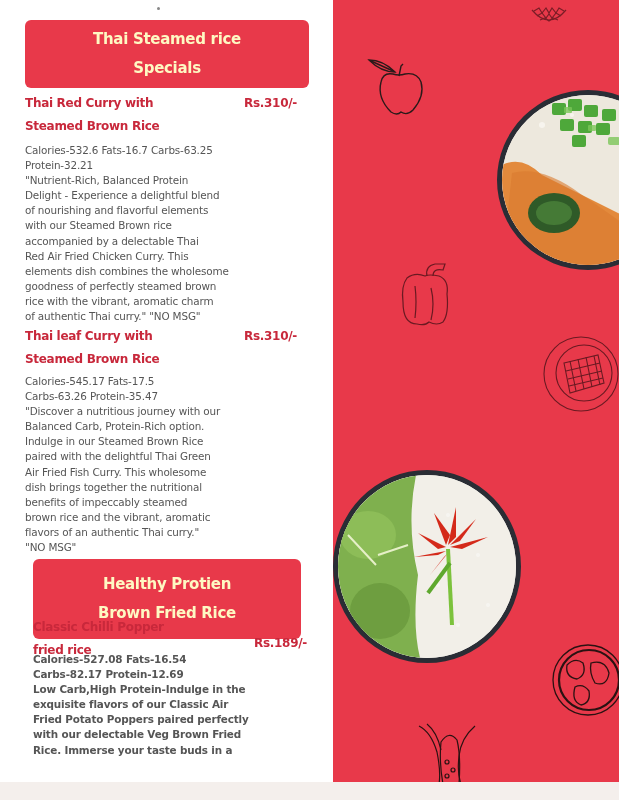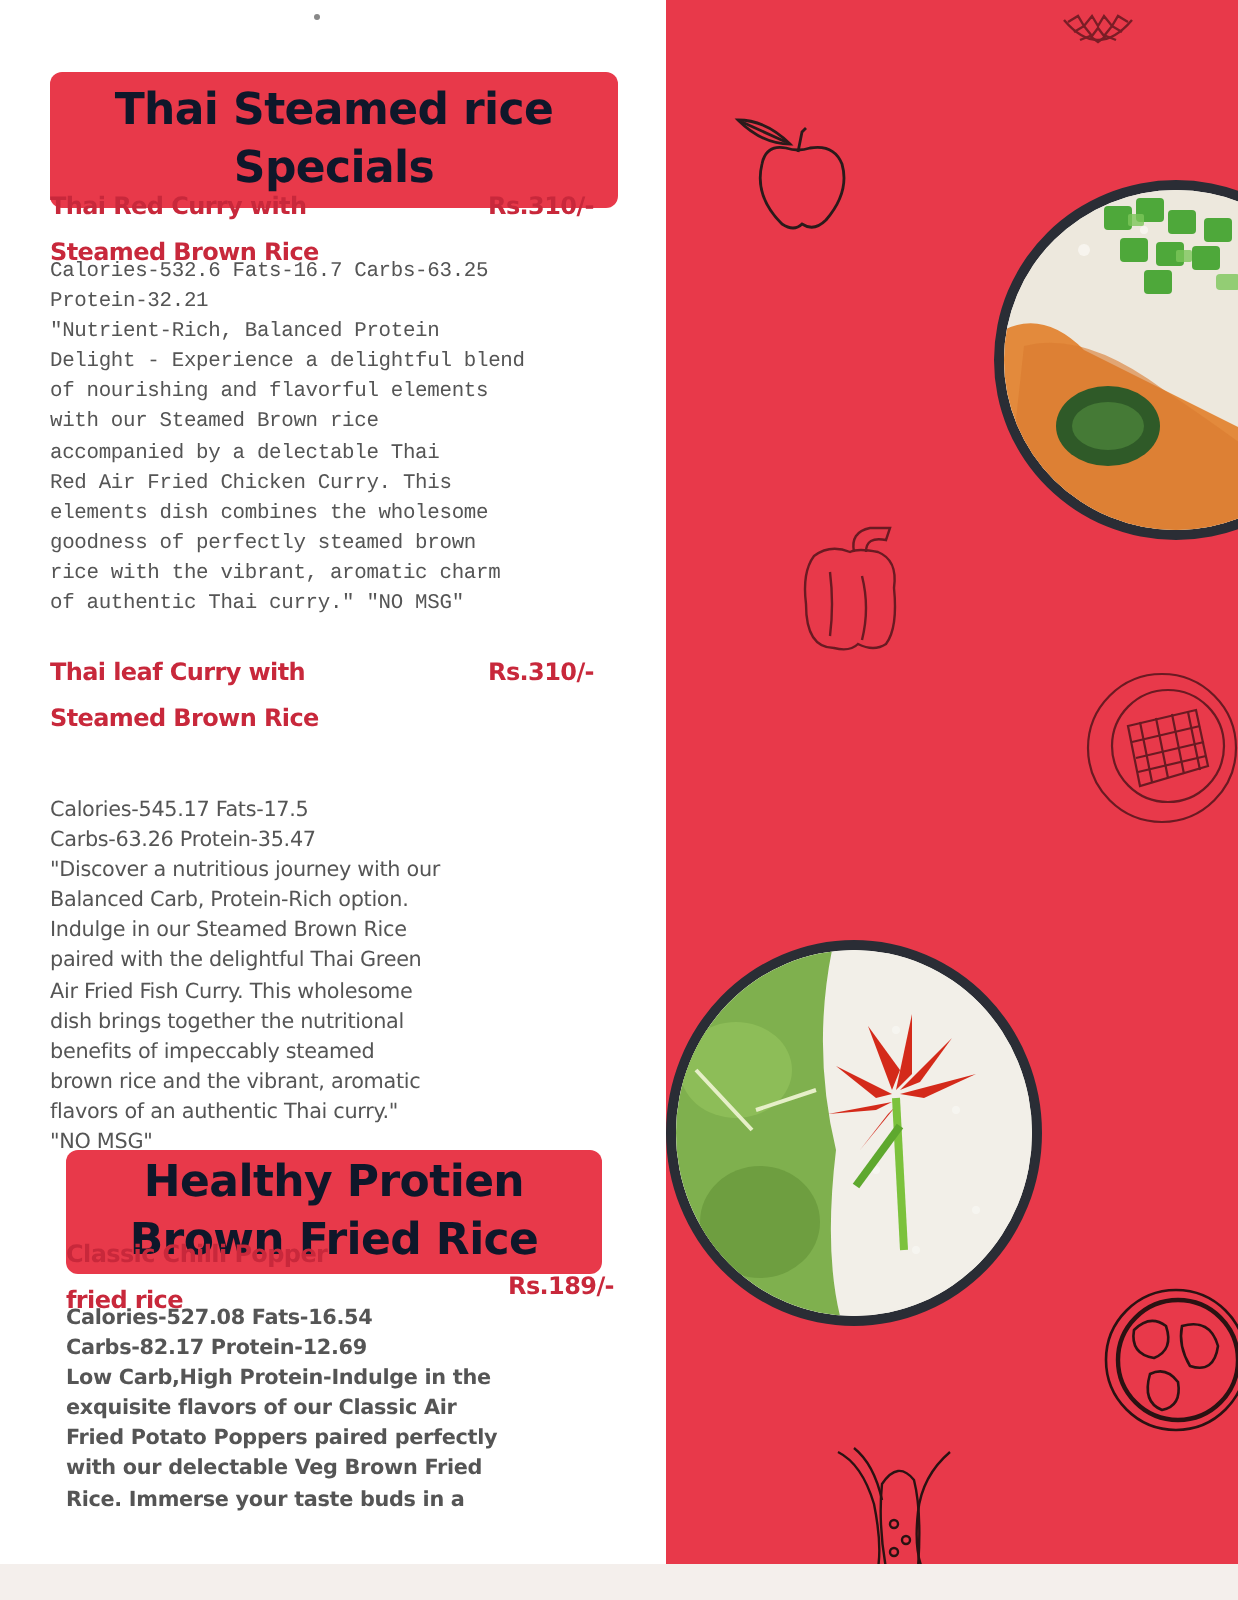--- a/index.html
+++ b/index.html
@@ -8,26 +8,26 @@
       background: #ffffff;
       font-family: "DejaVu Sans", sans-serif;
     }
     .page { position: absolute; left: 0; top: 0; width: 619px; height: 782px; background: #fff; overflow: hidden; }
     .left-col { position: absolute; left: 0; top: 0; width: 333px; height: 782px; background: #fff; }
     .top-dot { position: absolute; left: 157px; top: 7px; width: 3px; height: 3px; background: #888; border-radius: 50%; }
     .right-panel { position: absolute; left: 333px; top: 0; width: 286px; height: 782px; background: #e8394a; overflow: hidden; }
     .bottom-bar { position: absolute; left: 0; top: 782px; width: 619px; height: 18px; background: #f4efec; }
 
     .section-header {
-      position: absolute; background: #e8394a; color: #0f172a; border-radius: 6px;
-      text-align: center; font-weight: bold; font-size: 22px; line-height: 29px;
-      display: flex; flex-direction: column; justify-content: center; letter-spacing: -0.3px; margin-top: 16px;
+      position: absolute; background: #e8394a; color: #fef9c3; border-radius: 6px;
+      text-align: center; font-weight: bold; font-size: 15px; line-height: 29px;
+      display: flex; flex-direction: column; justify-content: center; letter-spacing: -0.3px;
     }
     .sh1 { left: 25px; top: 20px; width: 284px; height: 68px; }
-    .sh2 { left: 33px; top: 559px; width: 268px; height: 62px; }
+    .sh2 { left: 33px; top: 559px; width: 268px; height: 80px; }
 
     .item-title {
       position: absolute; color: #c8283b; font-weight: bold; font-size: 12px; line-height: 23px;
       letter-spacing: -0.3px;
     }
     .item-price {
       position: absolute; color: #c8283b; font-weight: bold; font-size: 12px; line-height: 23px; letter-spacing: -0.3px;
     }
     .item-desc {
       position: absolute; color: #555; font-size: 10.4px; line-height: 15.1px; width: 200px; letter-spacing: -0.15px;
@@ -52,41 +52,41 @@
     <div class="section-header sh1">
       <div>Thai Steamed rice</div>
       <div>Specials</div>
     </div>
 
     <div class="item-title" style="left:25px; top:92px;">
       <div>Thai Red Curry with</div>
       <div>Steamed Brown Rice</div>
     </div>
     <div class="item-price" style="left:244px; top:92px;">Rs.310/-</div>
-    <div class="item-desc" style="left:25px; top:129px;font-family:Liberation Mono, monospace;">
+    <div class="item-desc" style="left:25px; top:143px;">
       <div>Calories-532.6 Fats-16.7 Carbs-63.25</div>
       <div>Protein-32.21</div>
       <div>"Nutrient-Rich, Balanced Protein</div>
       <div>Delight - Experience a delightful blend</div>
       <div>of nourishing and flavorful elements</div>
       <div>with our Steamed Brown rice</div>
       <div>accompanied by a delectable Thai</div>
       <div>Red Air Fried Chicken Curry. This</div>
       <div>elements dish combines the wholesome</div>
       <div>goodness of perfectly steamed brown</div>
       <div>rice with the vibrant, aromatic charm</div>
       <div>of authentic Thai curry." "NO MSG"</div>
     </div>
 
     <div class="item-title" style="left:25px; top:325px;">
       <div>Thai leaf Curry with</div>
       <div>Steamed Brown Rice</div>
     </div>
     <div class="item-price" style="left:244px; top:325px;">Rs.310/-</div>
-    <div class="item-desc" style="left:25px; top:374px;margin-top:24px;">
+    <div class="item-desc" style="left:25px; top:374px;">
       <div>Calories-545.17 Fats-17.5</div>
       <div>Carbs-63.26 Protein-35.47</div>
       <div>"Discover a nutritious journey with our</div>
       <div>Balanced Carb, Protein-Rich option.</div>
       <div>Indulge in our Steamed Brown Rice</div>
       <div>paired with the delightful Thai Green</div>
       <div>Air Fried Fish Curry. This wholesome</div>
       <div>dish brings together the nutritional</div>
       <div>benefits of impeccably steamed</div>
       <div>brown rice and the vibrant, aromatic</div>

